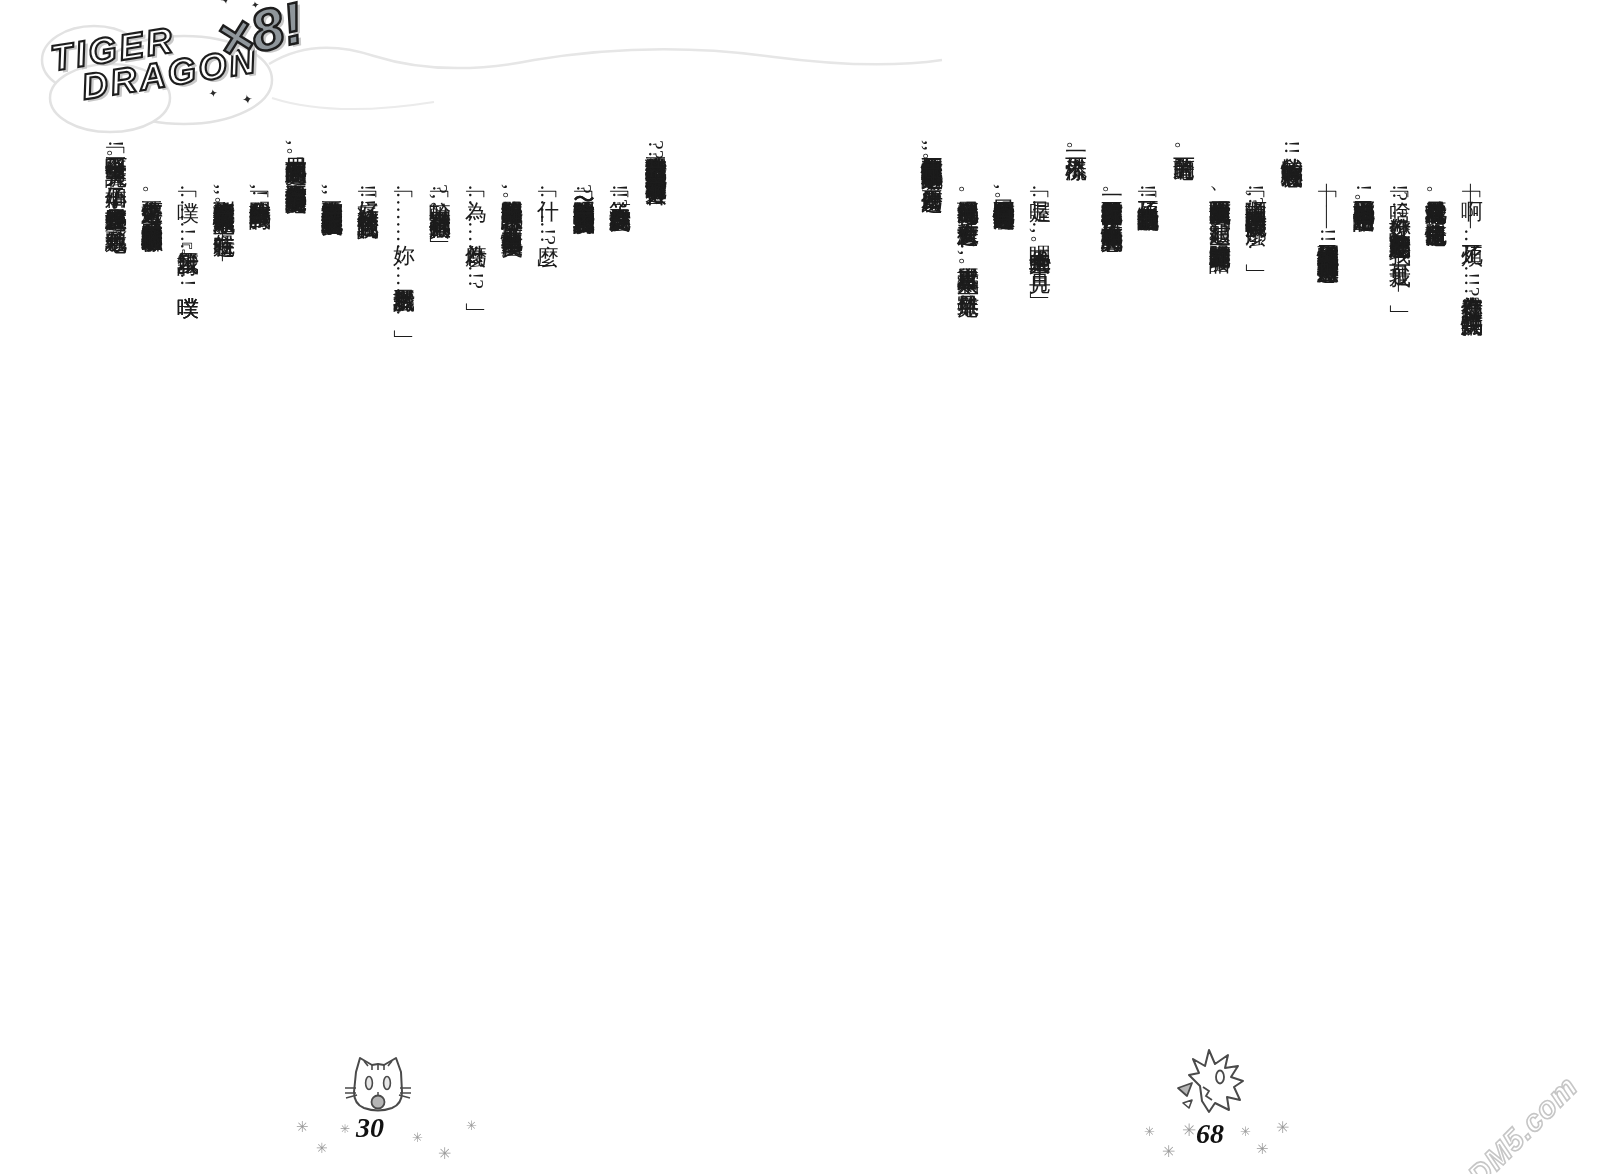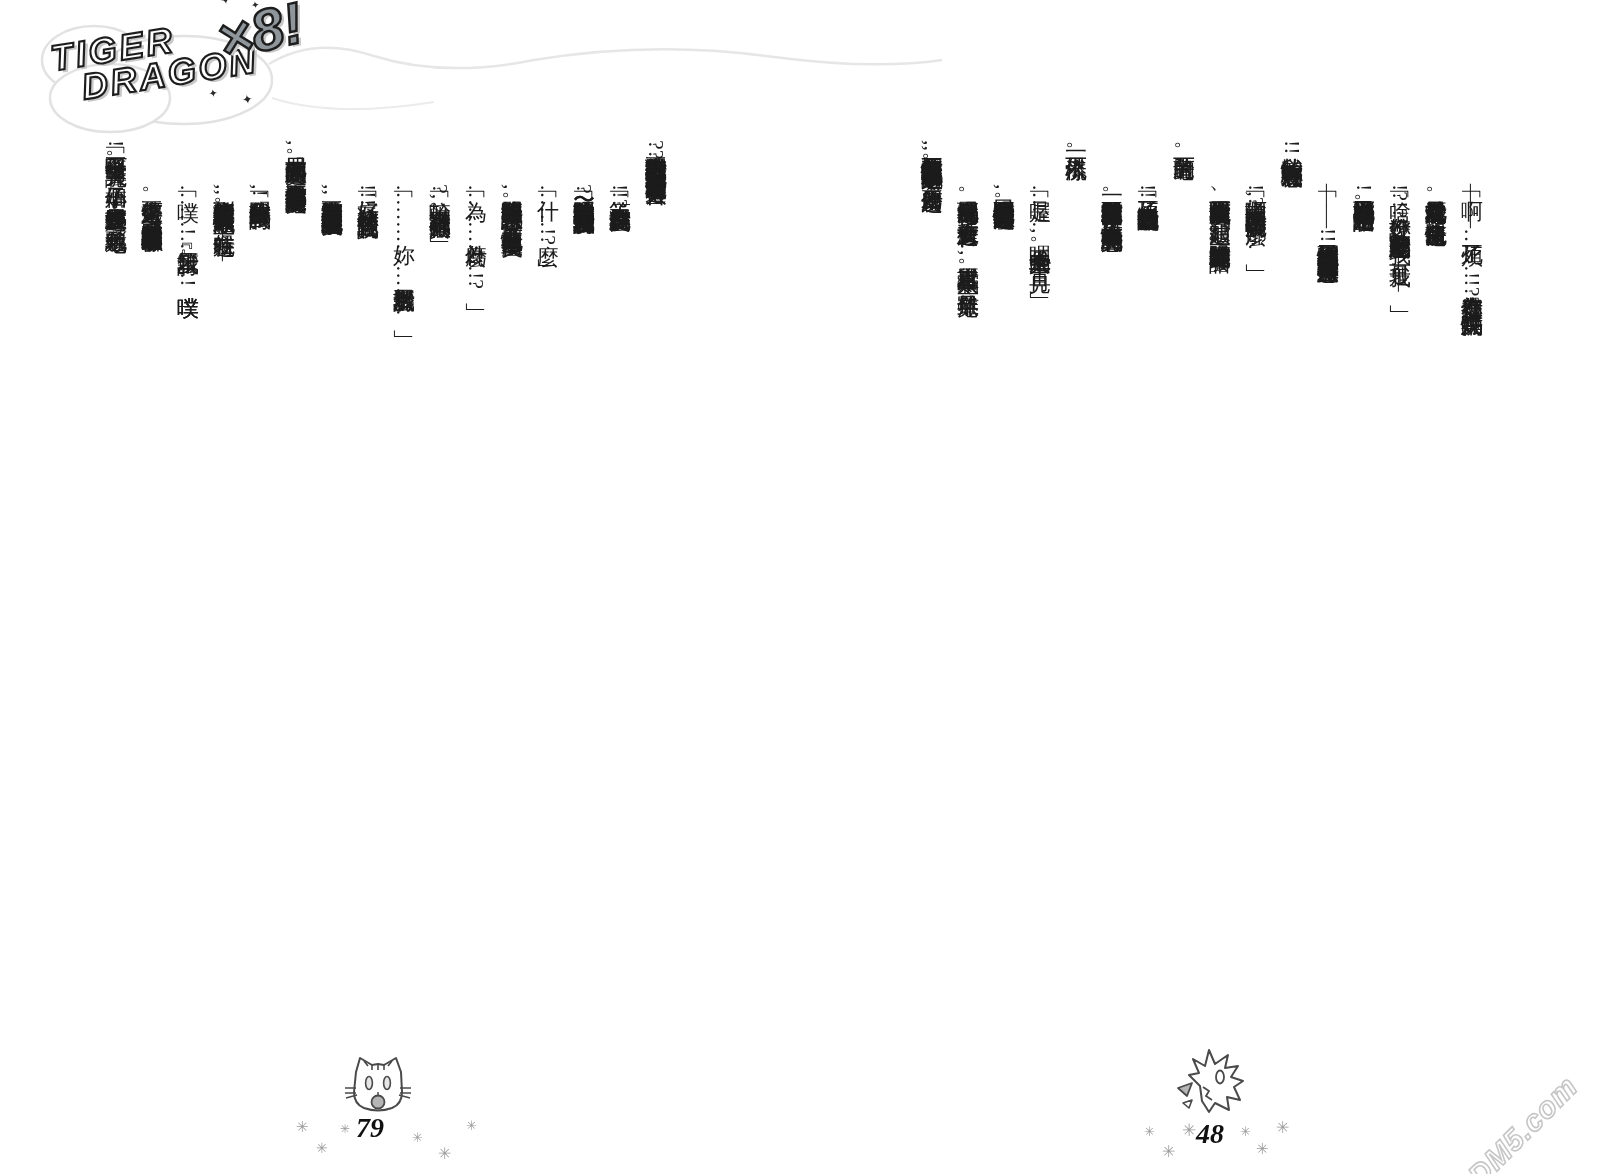--- a/index.html
+++ b/index.html
@@ -93,21 +93,21 @@
       <path d="M35,43 l6,4 l-3,5 l6,4" fill="none" stroke="#4a4a4a" stroke-width="1.8"></path>
       <path d="M10,44 L24,39 L19,52 Z" fill="#b5b5b5" stroke="#4a4a4a" stroke-width="1.8" stroke-linejoin="round"></path>
       <path d="M15,59 l9,-3 l-3,8 Z" fill="#ffffff" stroke="#4a4a4a" stroke-width="1.6" stroke-linejoin="round"></path>
     </svg>
     <span class="spark" style="left:1144px; top:1124px; font-size:13px;">✳</span>
     <span class="spark" style="left:1162px; top:1142px; font-size:16px;">✳</span>
     <span class="spark" style="left:1182px; top:1120px; font-size:17px;">✳</span>
     <span class="spark" style="left:1240px; top:1124px; font-size:13px;">✳</span>
     <span class="spark" style="left:1256px; top:1140px; font-size:15px;">✳</span>
     <span class="spark" style="left:1276px; top:1118px; font-size:16px;">✳</span>
-    <div class="pagenum n68">48</div>
+    <div class="pagenum n68">68</div>
   </section>
 
   <section class="page page-69">
     <div class="page-cols">
         <div class="col">蠻橫不講理的態度對待我?只因為她已經受夠我了?就算是因為這樣,會不會太過分了?</div>
         <div class="col" style="padding-top: 44px;">「等等!妳為什麼突然對我那麼兇!?」</div>
         <div class="col" style="padding-top: 44px;">「唉呀〜〜你希望我明說嗎?那我就告訴你〜〜因為我討厭高須同學〜〜」</div>
         <div class="col" style="padding-top: 44px;">「什……麼!?」</div>
         <div class="col" style="padding-top: 44px;">簡單明瞭的坦白解釋,讓人想要誤會都難。竜兒不禁愣在原地,傻傻回望亞美:</div>
         <div class="col" style="padding-top: 44px;">「為……為什麼……!?」</div>
@@ -132,18 +132,18 @@
       <path d="M1,36 h11 M1,41 h11 M2,46 l11,-3 M67,36 h-11 M67,41 h-11 M66,46 l-11,-3" stroke="#4a4a4a" stroke-width="1.5" fill="none"></path>
       <circle cx="34" cy="50" r="6.5" fill="#b5b5b5" stroke="#4a4a4a" stroke-width="1.8"></circle>
       <path d="M34,40 v4" stroke="#4a4a4a" stroke-width="1.5"></path>
     </svg>
     <span class="spark" style="left:296px; top:1118px; font-size:15px;">✳</span>
     <span class="spark" style="left:316px; top:1140px; font-size:14px;">✳</span>
     <span class="spark" style="left:340px; top:1122px; font-size:12px;">✳</span>
     <span class="spark" style="left:412px; top:1130px; font-size:13px;">✳</span>
     <span class="spark" style="left:438px; top:1144px; font-size:16px;">✳</span>
     <span class="spark" style="left:466px; top:1118px; font-size:13px;">✳</span>
-    <div class="pagenum n69">79</div>
+    <div class="pagenum n69">30</div>
   </section>
 
   <div class="watermark">DM5.com</div>
 
 </div>
 
 </body></html>

